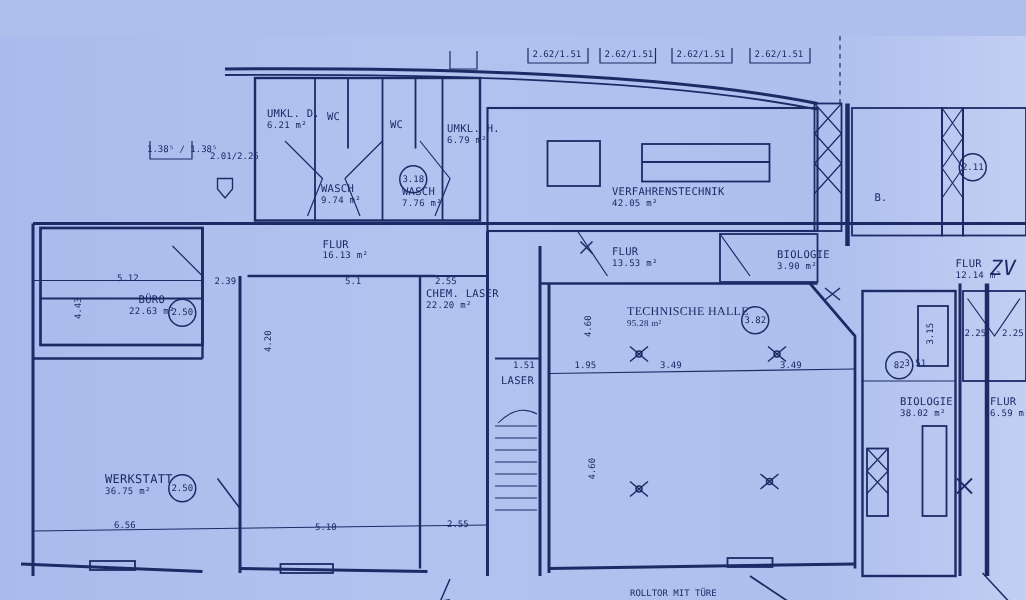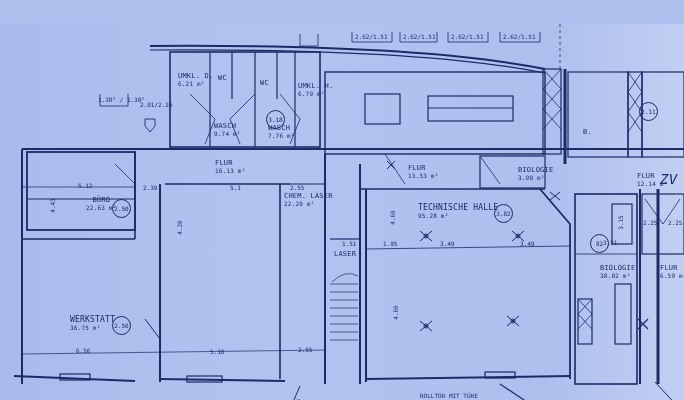--- a/index.html
+++ b/index.html
@@ -137,27 +137,28 @@
     <path d="M145 95 L155 95 L155 102 L150 108 L145 102 Z" stroke-width="0.9"></path>
   </g>
 </svg>
 
 <div class="lbl" style="left:178px;top:48px;"><span>UMKL. D.</span><span class="area">6.21 m²</span></div>
 <div class="lbl" style="left:218px;top:50px;">WC</div>
 <div class="lbl" style="left:260px;top:55px;">WC</div>
 <div class="lbl" style="left:214px;top:98px;"><span>WASCH</span><span class="area">9.74 m²</span></div>
 <div class="lbl" style="left:268px;top:100px;"><span>WASCH</span><span class="area">7.76 m²</span></div>
 <div class="lbl" style="left:298px;top:58px;"><span>UMKL. H.</span><span class="area">6.79 m²</span></div>
+<div class="lbl" style="left:408px;top:100px;"><span>VERFAHRENSTECHNIK</span><span class="area">42.05 m²</span></div>
 <div class="lbl" style="left:215px;top:135px;"><span>FLUR</span><span class="area">16.13 m²</span></div>
 <div class="lbl" style="left:86px;top:172px;text-align:center;"><span>BÜRO</span><span class="area">22.63 m²</span></div>
 <div class="lbl" style="left:284px;top:168px;"><span>CHEM. LASER</span><span class="area">22.20 m²</span></div>
 <div class="lbl" style="left:334px;top:226px;">LASER</div>
 <div class="lbl" style="left:408px;top:140px;"><span>FLUR</span><span class="area">13.53 m²</span></div>
 <div class="lbl" style="left:518px;top:142px;"><span>BIOLOGIE</span><span class="area">3.90 m²</span></div>
-<div class="lbl big" style="left:418px;top:180px;"><span>TECHNISCHE HALLE</span><span class="area">95.28 m²</span></div>
+<div class="lbl big" style="left:418px;top:180px;font-family:Liberation Serif, serif;"><span>TECHNISCHE HALLE</span><span class="area">95.28 m²</span></div>
 <div class="lbl" style="left:637px;top:148px;"><span>FLUR</span><span class="area">12.14 m²</span></div>
 <div class="lbl" style="left:600px;top:240px;"><span>BIOLOGIE</span><span class="area">38.02 m²</span></div>
 <div class="lbl" style="left:660px;top:240px;"><span>FLUR</span><span class="area">6.59 m²</span></div>
 <div class="lbl big" style="left:70px;top:292px;"><span>WERKSTATT</span><span class="area">36.75 m²</span></div>
 <div class="lbl" style="left:583px;top:104px;">B.</div>
 
 <div class="tag" style="left:112px;top:175px;">2.50</div>
 <div class="tag" style="left:112px;top:292px;">2.50</div>
 <div class="tag" style="left:266px;top:86px;">3.18</div>
 <div class="tag" style="left:494px;top:180px;">3.82</div>

